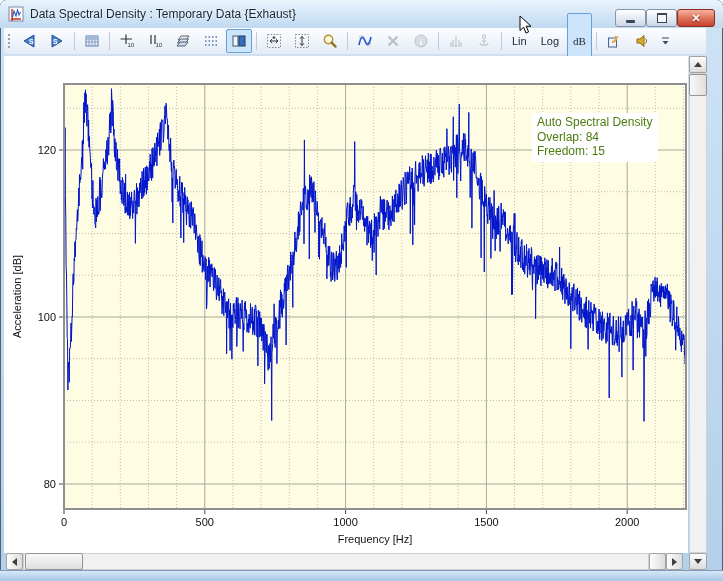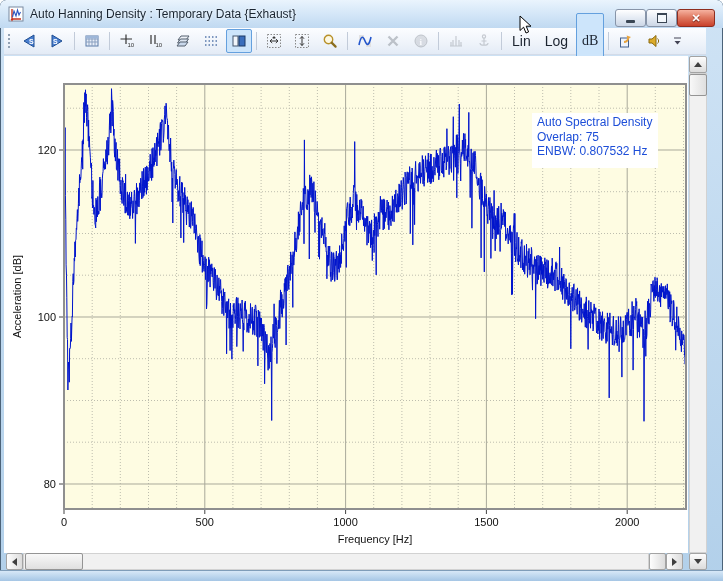--- a/index.html
+++ b/index.html
@@ -18,27 +18,27 @@
   .glyph-restore{width:8px;height:7px;border:1px solid #3a4654;border-top-width:2px;background:#f4f8fc;}
   .glyph-close{color:#fff;font-weight:bold;font-size:11px;line-height:14px;text-shadow:0 1px 1px #6d1d12;}
   .toolbar{position:absolute;left:4px;top:28px;width:702px;height:27px;display:flex;align-items:center;
     background:linear-gradient(to bottom,#fcfdff,#eef3fa 60%,#e3ebf6);border-bottom:1px solid #d3dbe8;padding-left:3px;box-sizing:border-box;}
   .tb-grip{width:5px;height:18px;margin:0 3px 0 0;
     background-image:radial-gradient(#93a2b4 35%,rgba(0,0,0,0) 40%);background-size:4px 4px;background-position:0 1px;}
   .tb-btn{width:24px;height:22px;display:flex;align-items:center;justify-content:center;
     border:1px solid rgba(0,0,0,0);border-radius:2px;margin:0 1px;flex:none;}
   .tb-btn.pressed{background:#cde5fb;border-color:#64a0de;font-family:Liberation Serif, serif;}
   .tb-btn.disabled{opacity:.6;}
-  .tb-text{width:auto;padding:16px 5px;font-size:14px;color:#1c2430;}
+  .tb-text{width:auto;padding:16px 5px;font-size:11px;color:#1c2430;}
   .tb-sep{width:1px;height:18px;background:#c2cbd9;margin:0 3px;flex:none;}
   .tb-overflow{width:15px;height:22px;flex:none;}
   .chart-area{position:absolute;left:4px;top:56px;width:684px;height:497px;background:#ffffff;}
   .chart-area svg{position:absolute;left:0;top:0;}
-  .anno{position:absolute;left:528px;top:57px;background:#ffffff;padding:2px 6px 9px 5px;
-    font-size:12px;line-height:14.6px;color:#1d4ed8;white-space:nowrap;}
+  .anno{position:absolute;left:528px;top:57px;background:#ffffff;padding:2px 6px 3px 5px;
+    font-size:12px;line-height:14.6px;color:#4d7c0f;white-space:nowrap;}
   .sb-btn{position:absolute;background:linear-gradient(to bottom,#fdfdfd,#e9e9e9 60%,#dcdcdc);
     border:1px solid #a3a3a3;border-radius:2px;display:flex;align-items:center;justify-content:center;box-sizing:border-box;}
   .sb-btn.h{background:linear-gradient(to right,#fdfdfd,#e9e9e9 60%,#dcdcdc);}
   .sb-track{position:absolute;background:#f1f1f1;border:1px solid #d2d2d2;box-sizing:border-box;}
   .sb-thumb{position:absolute;background:linear-gradient(to right,#f8f8f8,#dfdfdf);
     border:1px solid #949494;border-radius:2px;box-sizing:border-box;}
   .sb-thumb.h{background:linear-gradient(to bottom,#f8f8f8,#dfdfdf);}
   .tri-up{width:0;height:0;border-left:4px solid rgba(0,0,0,0);border-right:4px solid rgba(0,0,0,0);border-bottom:5px solid #3f3f3f;}
   .tri-down{width:0;height:0;border-left:4px solid rgba(0,0,0,0);border-right:4px solid rgba(0,0,0,0);border-top:5px solid #3f3f3f;}
   .tri-left{width:0;height:0;border-top:4px solid rgba(0,0,0,0);border-bottom:4px solid rgba(0,0,0,0);border-right:5px solid #3f3f3f;}
@@ -54,21 +54,21 @@
 
   <div class="titlebar">
     <span class="title-icon">
       <svg width="16" height="16" viewBox="0 0 16 16">
         <rect x="1" y="1" width="14" height="14" fill="#ffffff" stroke="#7a8aa0"></rect>
         <path d="M4 3 L4 13 L13 13" stroke="#c43220" stroke-width="1.4" fill="none"></path>
         <path d="M4.5 11 L6 5 L8 10 L9.5 4 L11 9 L12.5 6" stroke="#2b55c0" stroke-width="1.1" fill="none"></path>
         <path d="M2.5 13 L5.5 13 L4 15.5 Z" fill="#c43220"></path>
       </svg>
     </span>
-    <span class="title-text">Auto Hanning Density : Temporary Data {Exhaust}</span>
+    <span class="title-text">Data Spectral Density : Temporary Data {Exhaust}</span>
     <div class="win-btn" style="left:615px;width:29px;">
       <span class="glyph-minimize"></span>
     </div>
     <div class="win-btn" style="left:646px;width:29px;">
       <span class="glyph-restore"></span>
     </div>
     <div class="win-btn close" style="left:677px;width:36px;">
       <span class="glyph-close">✕</span>
     </div>
   </div>
@@ -258,22 +258,22 @@
         <text x="52" y="432.0" font-size="11" fill="#111" text-anchor="end" font-family="Liberation Sans,sans-serif">80</text>
         <line x1="55" y1="261.0" x2="59" y2="261.0" stroke="#444"></line>
         <text x="52" y="265.0" font-size="11" fill="#111" text-anchor="end" font-family="Liberation Sans,sans-serif">100</text>
         <line x1="55" y1="94.0" x2="59" y2="94.0" stroke="#444"></line>
         <text x="52" y="98.0" font-size="11" fill="#111" text-anchor="end" font-family="Liberation Sans,sans-serif">120</text>
         <text x="371" y="487" font-size="11" fill="#111" text-anchor="middle" font-family="Liberation Sans,sans-serif">Frequency [Hz]</text>
         <text transform="rotate(-90)" x="-240.5" y="17" font-size="11" fill="#111" text-anchor="middle" font-family="Liberation Sans,sans-serif">Acceleration [dB]</text>
       </svg>
     <div class="anno">
         <div>Auto Spectral Density</div>
-        <div>Overlap: 75</div>
-        <div>ENBW: 0.807532 Hz</div>
+        <div>Overlap: 84</div>
+        <div>Freedom: 15</div>
       </div>
   </div>
 
   <div class="sb-btn" style="left:689px;top:56px;width:18px;height:17px;">
     <span class="tri-up"></span>
   </div>
   <div class="sb-track" style="left:689px;top:73px;width:18px;height:480px;"></div>
   <div class="sb-thumb" style="left:689px;top:74px;width:18px;height:22px;"></div>
   <div class="sb-btn" style="left:689px;top:553px;width:18px;height:17px;">
     <span class="tri-down"></span>

